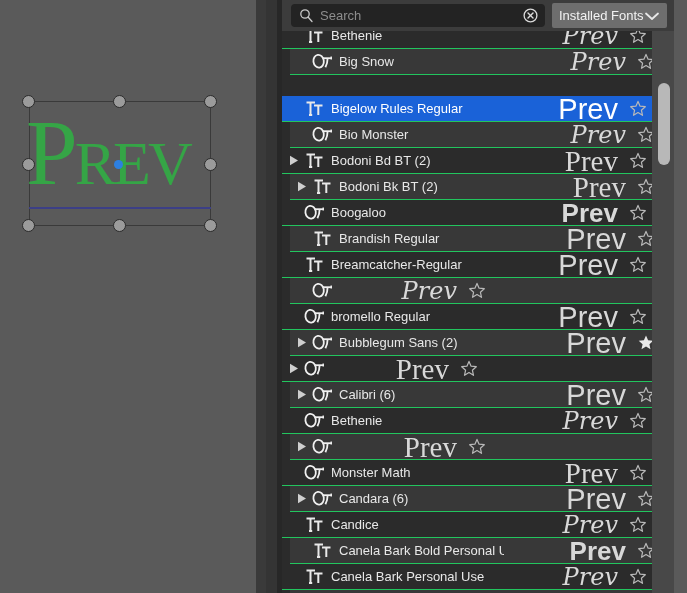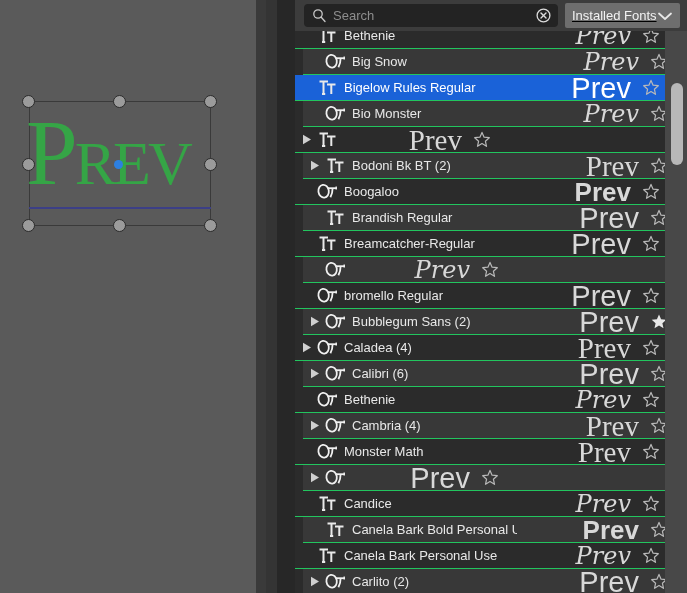--- a/index.html
+++ b/index.html
@@ -74,21 +74,21 @@
   }
   .gutter-notch{
     position:absolute;left:284px;width:14px;height:20px;
     background:#1b1b1b;border-top:1px solid #3d3d3d;border-bottom:1px solid #3d3d3d;
   }
   .gutter-notch.n1{top:226px;}
   .gutter-notch.n2{top:484px;}
 
   
   .panel{
-    position:absolute;left:295px;top:0;width:392px;height:593px;
+    position:absolute;left:282px;top:0;width:392px;height:593px;
     background:#3c3c3c;overflow:hidden;
   }
   .toolbar{
     position:absolute;left:0;top:0;width:392px;height:31px;
     background:#3c3c3c;
   }
   .search-wrap{
     position:absolute;left:9px;top:4px;width:254px;height:23px;
     background:#232323;border-radius:4px;
     display:flex;align-items:center;
@@ -104,42 +104,42 @@
   }
   .search-input::placeholder{color:#8d8d8d;}
   .search-clear{
     width:20px;height:20px;margin-right:5px;flex:0 0 auto;
     display:flex;align-items:center;justify-content:center;cursor:pointer;
   }
   .fontsel{
     position:absolute;left:270px;top:3px;width:115px;height:25px;
     background:#6e6e6e;border-radius:2px;
     display:flex;align-items:center;justify-content:space-between;
-    padding:0 7px;box-sizing:border-box;cursor:pointer;text-decoration:underline;
+    padding:0 7px;box-sizing:border-box;cursor:pointer;
   }
   .fontsel .label{color:#f2f2f2;font-size:13px;white-space:nowrap;}
   .chev{flex:0 0 auto;}
 
   
   .list{
     position:absolute;left:0;top:31px;width:392px;height:562px;
     overflow:hidden;background:#2b2b2b;
   }
   .list-inner{position:absolute;left:0;top:-8px;width:392px;}
   .row{
     position:relative;height:26px;width:370px;
     display:flex;align-items:center;
     border-bottom:1px solid #22c55e;
     box-sizing:border-box;
     overflow:hidden;
     cursor:default;
   }
   .row.odd{background:#2b2b2b;}
   .row.even{background:#383838;margin-left:8px;}
-  .row.selected{background:#1a62d8;}
+  .row.selected{background:#1a62d8;margin-top:21px;}
   .arrow{
     flex:0 0 auto;width:18px;margin-left:3px;
     display:flex;align-items:center;justify-content:center;
   }
   .arrow.empty{visibility:hidden;}
   .ficon{
     flex:0 0 auto;width:24px;
     display:flex;align-items:center;justify-content:center;
     color:#e9e9e9;
   }
@@ -326,20 +326,21 @@
               <svg width="10" height="11" viewBox="0 0 10 11">
                 <polygon points="1,0.8 9,5.5 1,10.2" fill="#cfcfcf"></polygon>
               </svg>
             </span>
             <span class="ficon">
               <svg width="20" height="17" viewBox="0 0 20 17">
                 <path d="M1.5 2.5 L10 2.5 M5.5 2.5 L5.5 15 M4 15 L7.2 15" stroke="#e9e9e9" stroke-width="2" fill="none" stroke-linecap="butt"></path>
                 <path d="M9 5.5 L17.5 5.5 M13.3 5.5 L13.3 15" stroke="#e9e9e9" stroke-width="2" fill="none"></path>
               </svg>
             </span>
+            <span class="fname">Bodoni Bd BT (2)</span>
             <span class="preview pv-serif">Prev</span>
             <span class="star">
               <svg width="18" height="17" viewBox="0 0 18 17">
                 <polygon points="9,1.4 11.1,6.2 16.3,6.7 12.4,10.2 13.5,15.3 9,12.6 4.5,15.3 5.6,10.2 1.7,6.7 6.9,6.2" fill="none" stroke="#b9b9b9" stroke-width="1.2" stroke-linejoin="round"></polygon>
               </svg>
             </span>
           </div>
           <div class="row even">
             <span class="arrow">
               <svg width="10" height="11" viewBox="0 0 10 11">
@@ -494,21 +495,20 @@
               </svg>
             </span>
             <span class="ficon">
               <svg width="22" height="17" viewBox="0 0 22 17">
                 <ellipse cx="6.6" cy="8.2" rx="5.2" ry="6.4" fill="none" stroke="#f0f0f0" stroke-width="1.8" transform="rotate(-8 6.6 8.2)"></ellipse>
                 <path d="M10.5 5.2 L20 5.2" stroke="#f0f0f0" stroke-width="1.8"></path>
                 <path d="M15.6 5.2 C15.6 9 14.6 12 13.4 14.2" stroke="#f0f0f0" stroke-width="1.8" fill="none"></path>
                 <path d="M19.2 3.6 L19.2 6.6" stroke="#f0f0f0" stroke-width="1.4"></path>
               </svg>
             </span>
-            <span class="fname">Caladea (4)</span>
             <span class="preview pv-serif">Prev</span>
             <span class="star">
               <svg width="18" height="17" viewBox="0 0 18 17">
                 <polygon points="9,1.4 11.1,6.2 16.3,6.7 12.4,10.2 13.5,15.3 9,12.6 4.5,15.3 5.6,10.2 1.7,6.7 6.9,6.2" fill="none" stroke="#b9b9b9" stroke-width="1.2" stroke-linejoin="round"></polygon>
               </svg>
             </span>
           </div>
           <div class="row even">
             <span class="arrow">
               <svg width="10" height="11" viewBox="0 0 10 11">
@@ -560,21 +560,20 @@
               </svg>
             </span>
             <span class="ficon">
               <svg width="22" height="17" viewBox="0 0 22 17">
                 <ellipse cx="6.6" cy="8.2" rx="5.2" ry="6.4" fill="none" stroke="#f0f0f0" stroke-width="1.8" transform="rotate(-8 6.6 8.2)"></ellipse>
                 <path d="M10.5 5.2 L20 5.2" stroke="#f0f0f0" stroke-width="1.8"></path>
                 <path d="M15.6 5.2 C15.6 9 14.6 12 13.4 14.2" stroke="#f0f0f0" stroke-width="1.8" fill="none"></path>
                 <path d="M19.2 3.6 L19.2 6.6" stroke="#f0f0f0" stroke-width="1.4"></path>
               </svg>
             </span>
-            <span class="fname">Cambria (4)</span>
             <span class="preview pv-serif">Prev</span>
             <span class="star">
               <svg width="18" height="17" viewBox="0 0 18 17">
                 <polygon points="9,1.4 11.1,6.2 16.3,6.7 12.4,10.2 13.5,15.3 9,12.6 4.5,15.3 5.6,10.2 1.7,6.7 6.9,6.2" fill="none" stroke="#b9b9b9" stroke-width="1.2" stroke-linejoin="round"></polygon>
               </svg>
             </span>
           </div>
           <div class="row odd">
             <span class="arrow empty">
               <svg width="10" height="11" viewBox="0 0 10 11">
@@ -604,20 +603,21 @@
               </svg>
             </span>
             <span class="ficon">
               <svg width="22" height="17" viewBox="0 0 22 17">
                 <ellipse cx="6.6" cy="8.2" rx="5.2" ry="6.4" fill="none" stroke="#f0f0f0" stroke-width="1.8" transform="rotate(-8 6.6 8.2)"></ellipse>
                 <path d="M10.5 5.2 L20 5.2" stroke="#f0f0f0" stroke-width="1.8"></path>
                 <path d="M15.6 5.2 C15.6 9 14.6 12 13.4 14.2" stroke="#f0f0f0" stroke-width="1.8" fill="none"></path>
                 <path d="M19.2 3.6 L19.2 6.6" stroke="#f0f0f0" stroke-width="1.4"></path>
               </svg>
             </span>
+            <span class="fname">Candara (6)</span>
             <span class="preview pv-sans">Prev</span>
             <span class="star">
               <svg width="18" height="17" viewBox="0 0 18 17">
                 <polygon points="9,1.4 11.1,6.2 16.3,6.7 12.4,10.2 13.5,15.3 9,12.6 4.5,15.3 5.6,10.2 1.7,6.7 6.9,6.2" fill="none" stroke="#b9b9b9" stroke-width="1.2" stroke-linejoin="round"></polygon>
               </svg>
             </span>
           </div>
           <div class="row odd">
             <span class="arrow empty">
               <svg width="10" height="11" viewBox="0 0 10 11">

